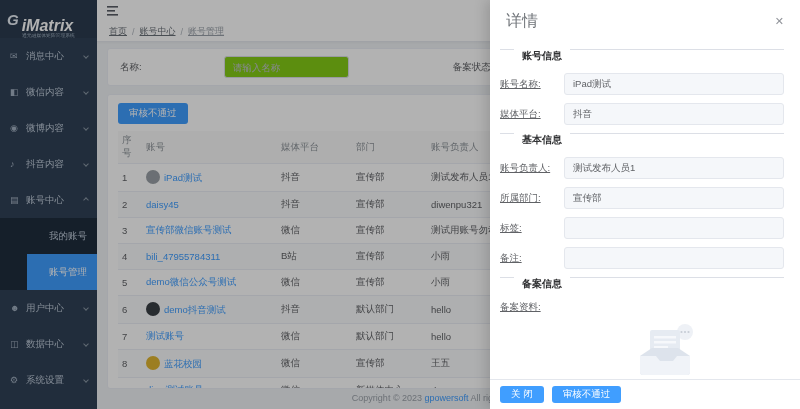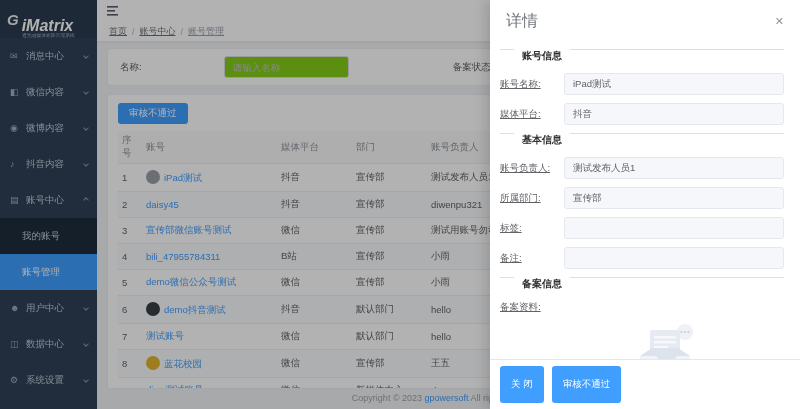--- a/index.html
+++ b/index.html
@@ -11,21 +11,21 @@
   .sidebar { position:absolute; left:0; top:0; width:97px; height:409px; background:#304156; z-index:1; }
   .logo { height:38px; display:flex; align-items:center; padding-left:7px; background:#2b3b4f; }
   .logo-mark { font-size:15px; font-weight:bold; font-style:italic; color:#e8eef5; margin-right:3px; }
   .brand { color:#fff; font-size:16px; font-weight:bold; font-style:italic; line-height:11px;margin-top:21px; }
   .brand-sub { color:#9fb0c1; font-size:6px; transform:scale(.8); transform-origin:left center; white-space:nowrap; }
   .mi { height:36px; display:flex; align-items:center; padding-left:10px; color:#bfcbd9; font-size:9.5px; cursor:pointer; }
   .mi-ic { width:12px; margin-right:4px; font-size:9px; color:#a3b1c2; font-style:normal; }
   .chev { width:4px; height:4px; border-right:1px solid #8a97a5; border-bottom:1px solid #8a97a5; display:inline-block; margin-left:auto; margin-right:9px; }
   .chev.down { transform:rotate(45deg); }
   .chev.up { transform:rotate(-135deg); }
-  .submenu { background:#1f2d3d; }
+  .submenu { background:#1f2d3d;padding-left:27px; }
   .smi { height:36px; line-height:36px; padding-left:22px; color:#bfcbd9; font-size:9.5px; cursor:pointer; }
   .smi.active { background:#409EFF; color:#fff; }
 
   
   .main { position:absolute; left:97px; top:0; right:0; height:409px; background:#f0f2f5; }
   .navbar { height:22px; background:#fff; display:flex; align-items:center; padding:0 10px; }
   .hamburger { display:inline-flex; cursor:pointer; }
   .breadcrumb { height:20px; background:#fff; display:flex; align-items:center; padding:0 12px; font-size:9px; border-bottom:1px solid #e6e9ee; box-shadow:0 1px 2px rgba(0,0,0,.04); }
   .bc-item { color:#697077; cursor:pointer;text-decoration:underline; }
   .bc-sep { margin:0 5px; color:#b0b6bd; }
@@ -62,21 +62,21 @@
   .divider { display:flex; margin:6px 0 10px; }
   .divider .dl { width:14px; height:1px; background:#dcdfe6; }
   .divider .dt { font-size:10px; font-weight:bold; color:#303133; padding:0 8px; }
   .divider .dr { flex:1; height:1px; background:#dcdfe6; }
   .frow { display:flex; align-items:center; margin-bottom:8px; }
   .frow.top { align-items:flex-start; }
   .flab { width:64px; flex:none; padding-right:7px; font-size:9.5px; color:#606266;text-decoration:underline; }
   .inp { flex:1; height:22px; border:1px solid #e4e7ed; border-radius:3px; background:#f5f7fa; padding:0 8px; font-size:9.5px; color:#606266; outline:none; font-family:inherit; }
   .empty-wrap { display:flex; justify-content:center; padding:0 0 6px 50px; }
   .d-footer { position:absolute; left:0; right:0; bottom:0; background:#fff; border-top:1px solid #e4e7ed; padding:6px 10px; display:flex; gap:8px; z-index:2; }
-  .d-footer .btn-primary { padding:12px 11px; }
+  .d-footer .btn-primary { padding:2px 11px; }
 </style>
 </head>
 <body>
 
 <div class="app">
 
   <aside class="sidebar">
     <div class="logo">
       <span class="logo-mark">G</span>
       <div class="logo-text">

